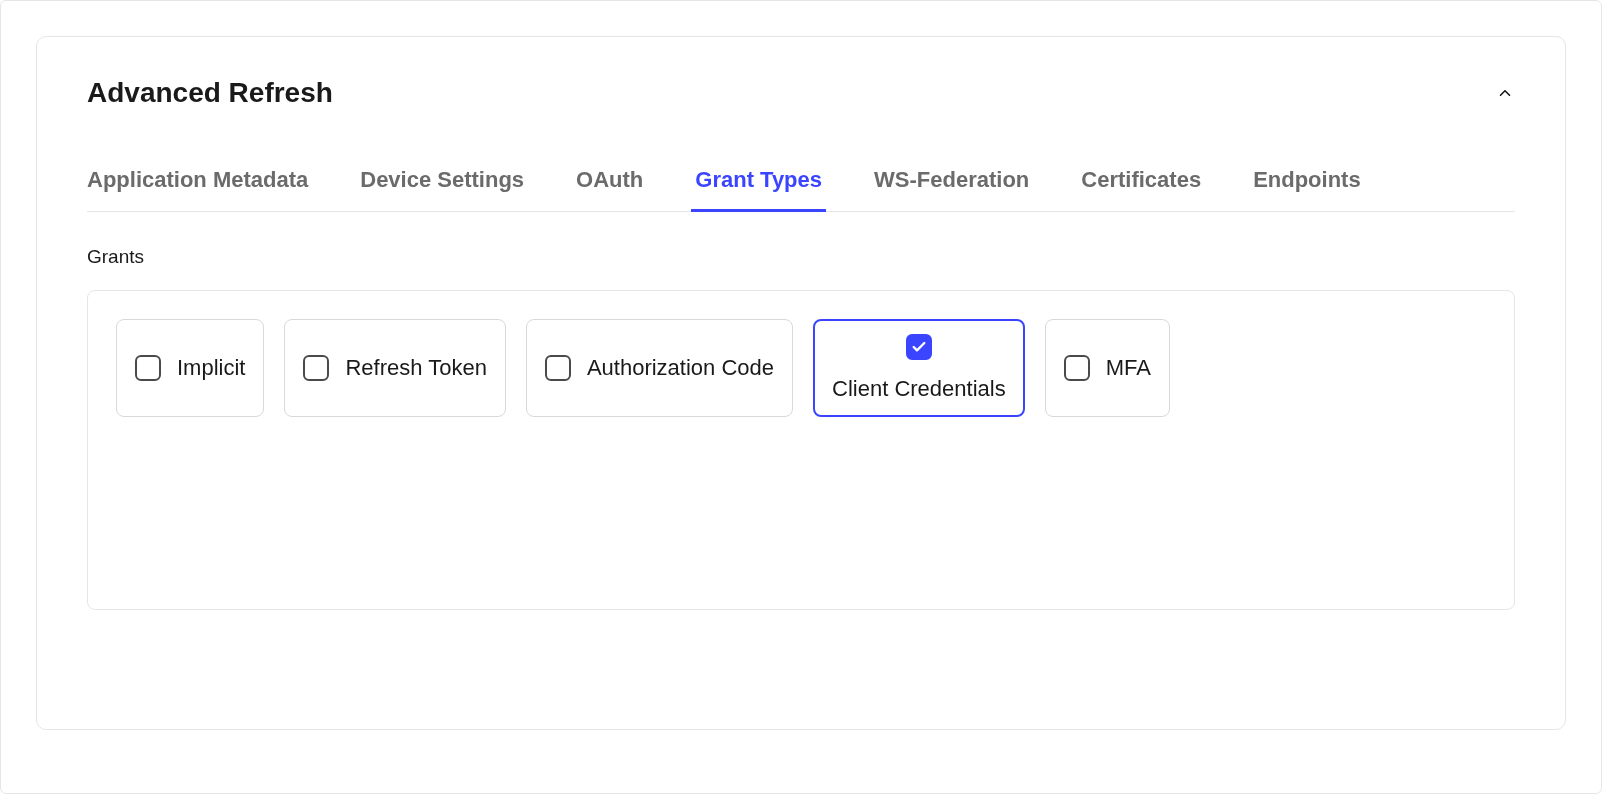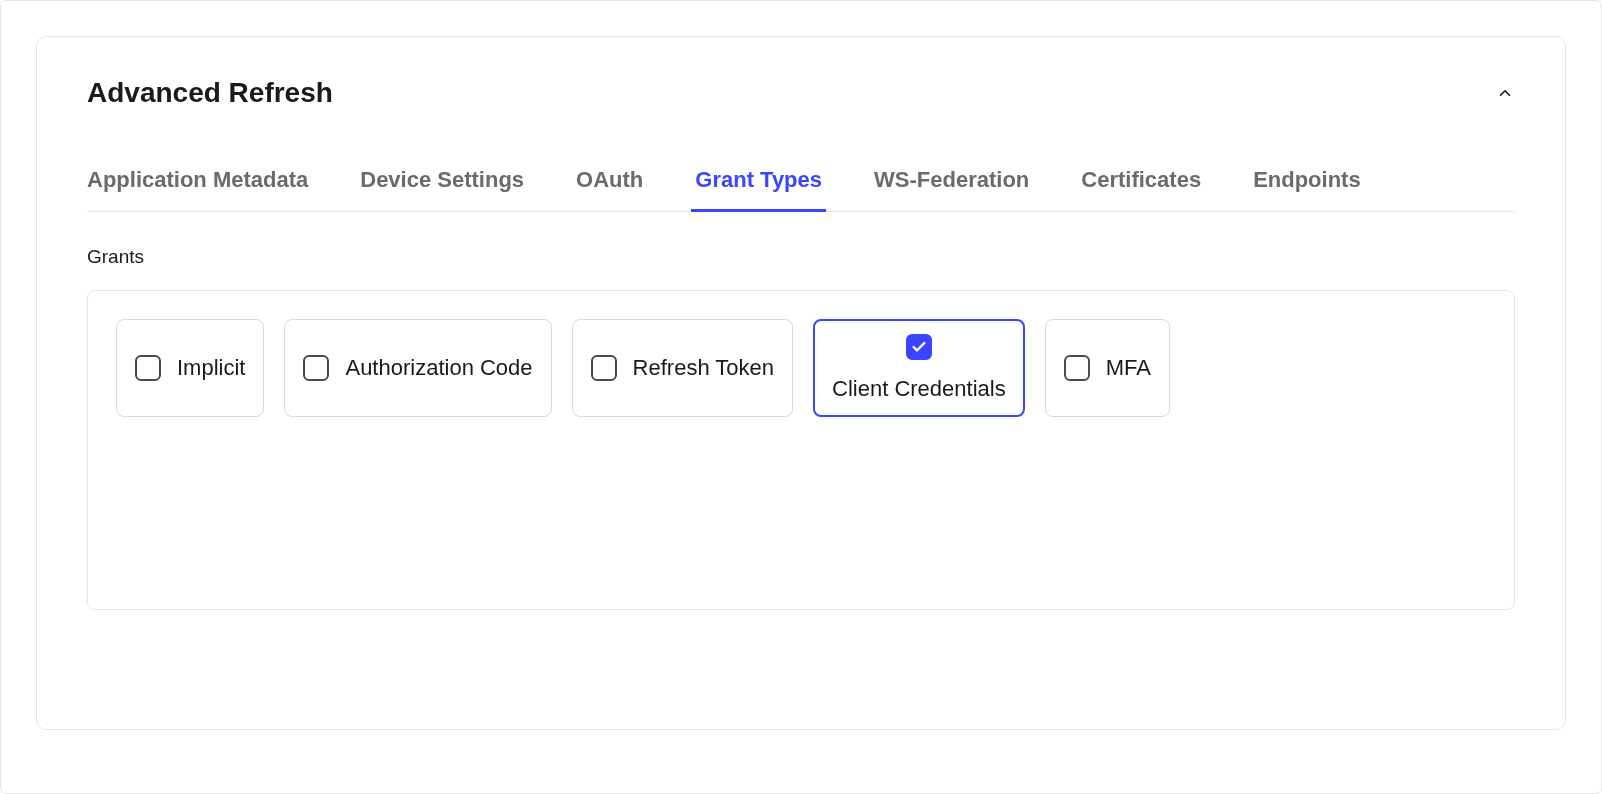--- a/index.html
+++ b/index.html
@@ -150,25 +150,25 @@
     <div class="section-label">Grants</div>
 
     <div class="grants-box">
       <div class="chips" id="chips">
           <div class="chip">
             <span class="chk"></span>
             <span class="chip-label">Implicit</span>
           </div>
           <div class="chip">
             <span class="chk"></span>
-            <span class="chip-label">Authorization Code</span>
+            <span class="chip-label">Refresh Token</span>
           </div>
           <div class="chip">
             <span class="chk"></span>
-            <span class="chip-label">Refresh Token</span>
+            <span class="chip-label">Authorization Code</span>
           </div>
           <div class="chip checked">
             <span class="chk">
               <svg width="16" height="16" viewBox="0 0 24 24" fill="none" stroke="#ffffff" stroke-width="3.5" stroke-linecap="round" stroke-linejoin="round">
                 <polyline points="20 6 9 17 4 12"></polyline>
               </svg>
             </span>
             <span class="chip-label">Client Credentials</span>
           </div>
           <div class="chip">

